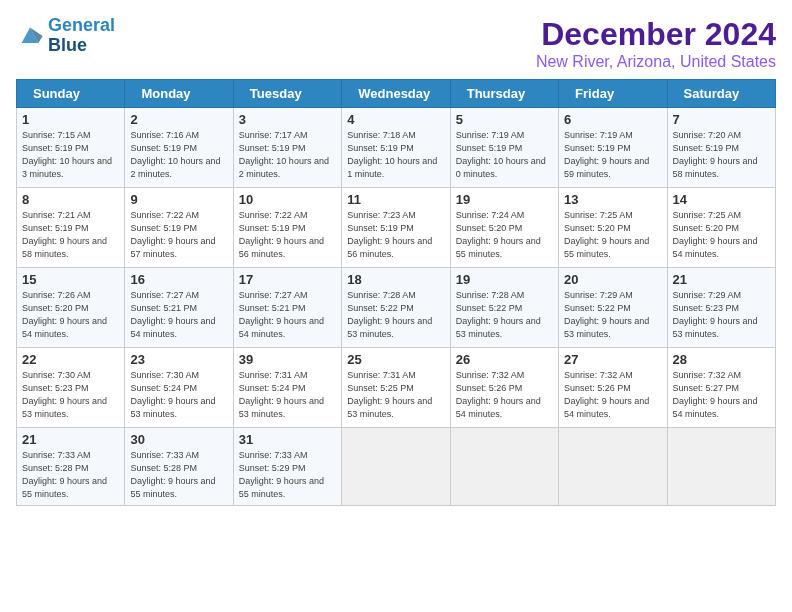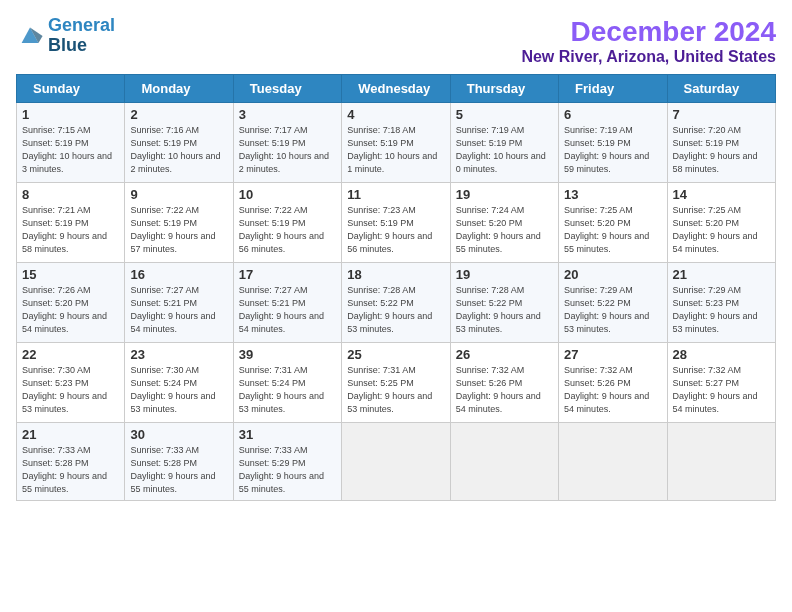--- a/index.html
+++ b/index.html
@@ -31,28 +31,27 @@
       color: #2e86c1;
     }
     .logo-icon {
       width: 28px;
       height: 28px;
     }
     .title-block {
       text-align: right;
     }
     .cal-title {
-      font-size: 28px;
+      font-size: 32px;
       font-weight: bold;
-      color: #8b5cf6;
+      color: #4c1d95;
     }
     .cal-subtitle {
       font-size: 16px;
-      color: #4c1d95;
-      font-weight: bold;
+      color: #8b5cf6;
     }
     table {
       width: 100%;
       border-collapse: collapse;
       table-layout: fixed;
     }
     thead th {
       background: #2e86c1;
       color: #fff;
       font-size: 13px;

